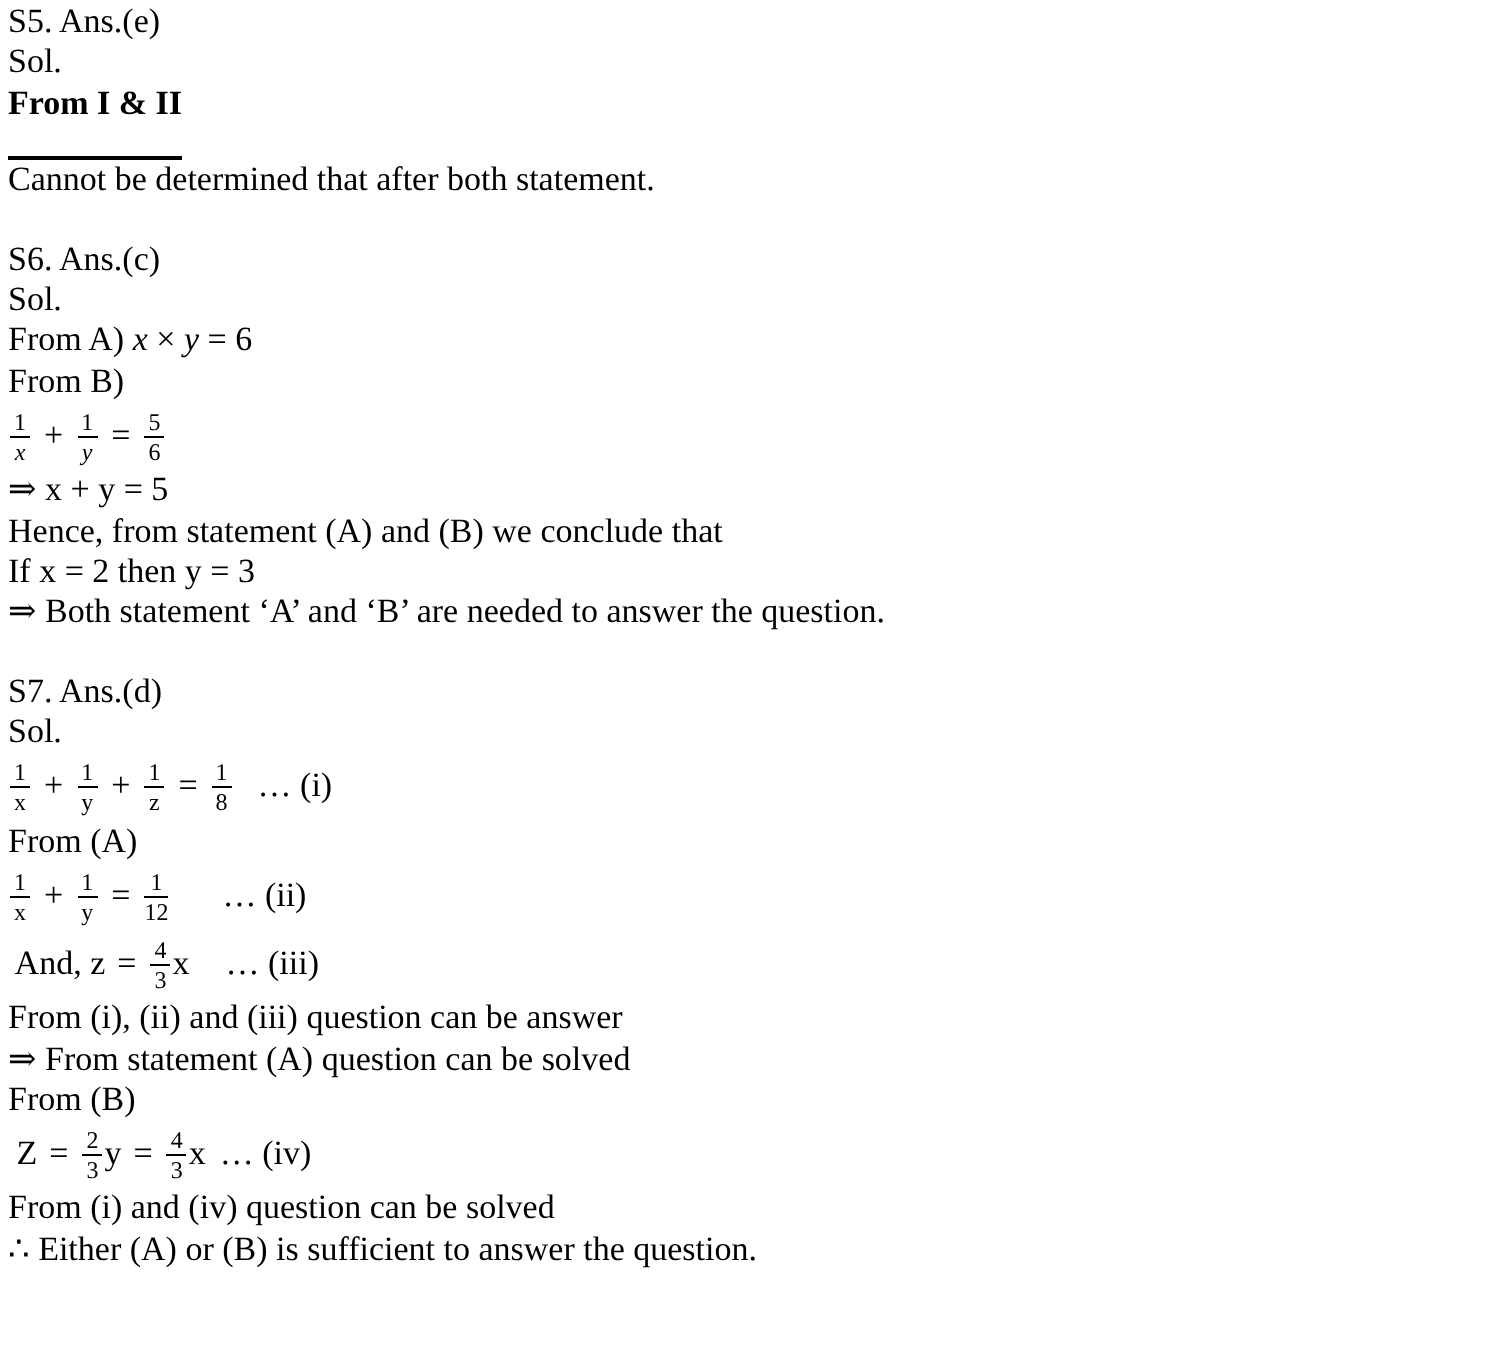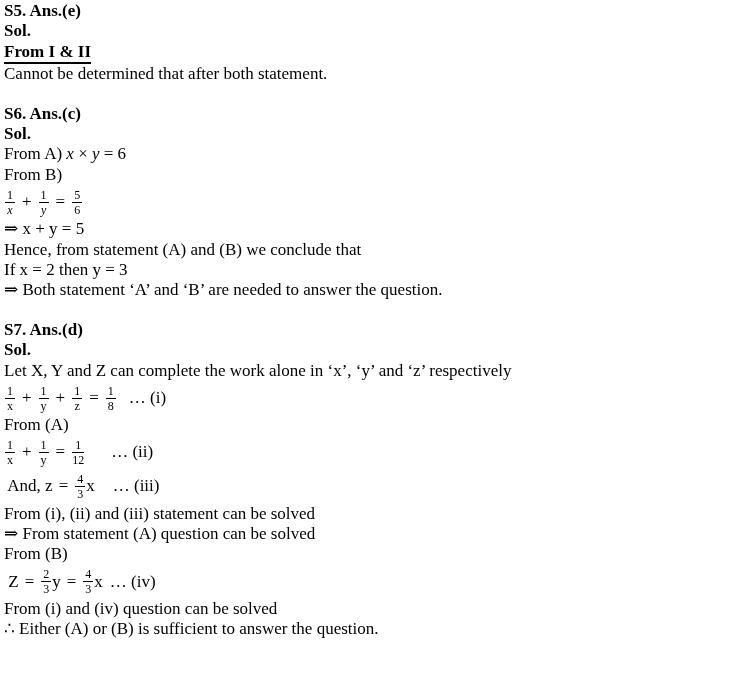--- a/index.html
+++ b/index.html
@@ -5,23 +5,23 @@
   html, body { margin:0; padding:0; background:#ffffff; }
   .doc {
     width:753px; height:681px; box-sizing:border-box;
     padding:1px 8px 0 4px;
     font-family:"Liberation Serif","DejaVu Serif",serif;
     font-size:17px; line-height:20.4px; color:#000;
     overflow:hidden;
   }
   .line { white-space:pre; }
   .line span { white-space:pre; }
-  .line.bold { font-weight:bold; }
+  .line.bold { font-weight:normal; }
   .line.boldu { font-weight:bold; }
-  .line.boldu .run { display:inline-block; border-bottom:2px solid #000; padding-bottom:0px; }
+  .line.boldu .run { display:inline-block; border-bottom:2px solid #000; padding-bottom:16px; }
   .line.math { display:flex; align-items:center; height:34px; }
   .frac { display:inline-block; text-align:center; font-size:12px; line-height:12px; vertical-align:middle; margin:0 1px; }
   .frac .num { display:block; border-bottom:1px solid #000; padding:0 2px 1px 2px; }
   .frac .den { display:block; padding-top:1px; }
   .frac .den.it { font-style:italic; }
   .ivar { font-style:italic; }
   .op { margin:0 6px; }
   .hgap { display:inline-block; height:1px; }
   .section-gap { height:19px; }
 </style>
@@ -44,25 +44,24 @@
       <div class="line math"><span class="frac"><span class="num">1</span><span class="den it">x</span></span><span class="op">+</span><span class="frac"><span class="num">1</span><span class="den it">y</span></span><span class="op">=</span><span class="frac"><span class="num">5</span><span class="den">6</span></span></div>
       <div class="line normal"><span class="run">⇒ x + y = 5</span></div>
       <div class="line normal"><span class="run">Hence, from statement (A) and (B) we conclude that</span></div>
       <div class="line normal"><span class="run">If x = 2 then y = 3</span></div>
       <div class="line normal"><span class="run">⇒ Both statement ‘A’ and ‘B’ are needed to answer the question.</span></div>
     </div>
     <div class="section-gap"></div>
     <div>
       <div class="line bold"><span class="run">S7. Ans.(d)</span></div>
       <div class="line bold"><span class="run">Sol.</span></div>
-      <div class="line normal"><span class="run">Let X, Y and Z can complete the work alone in ‘x’, ‘y’ and ‘z’ respectively</span></div>
       <div class="line math"><span class="frac"><span class="num">1</span><span class="den">x</span></span><span class="op">+</span><span class="frac"><span class="num">1</span><span class="den">y</span></span><span class="op">+</span><span class="frac"><span class="num">1</span><span class="den">z</span></span><span class="op">=</span><span class="frac"><span class="num">1</span><span class="den">8</span></span><span class="hgap" style="width: 12px;"></span><span class="run">… (i)</span></div>
       <div class="line normal"><span class="run">From (A)</span></div>
       <div class="line math"><span class="frac"><span class="num">1</span><span class="den">x</span></span><span class="op">+</span><span class="frac"><span class="num">1</span><span class="den">y</span></span><span class="op">=</span><span class="frac"><span class="num">1</span><span class="den">12</span></span><span class="hgap" style="width: 26px;"></span><span class="run">… (ii)</span></div>
       <div class="line math"><span class="run"> And, z</span><span class="op">=</span><span class="frac"><span class="num">4</span><span class="den">3</span></span><span class="run">x</span><span class="hgap" style="width: 18px;"></span><span class="run">… (iii)</span></div>
-      <div class="line normal"><span class="run">From (i), (ii) and (iii) statement can be solved</span></div>
+      <div class="line normal"><span class="run">From (i), (ii) and (iii) question can be answer</span></div>
       <div class="line normal"><span class="run">⇒ From statement (A) question can be solved</span></div>
       <div class="line normal"><span class="run">From (B)</span></div>
       <div class="line math"><span class="run"> Z</span><span class="op">=</span><span class="frac"><span class="num">2</span><span class="den">3</span></span><span class="run">y</span><span class="op">=</span><span class="frac"><span class="num">4</span><span class="den">3</span></span><span class="run">x</span><span class="hgap" style="width: 7px;"></span><span class="run">… (iv)</span></div>
       <div class="line normal"><span class="run">From (i) and (iv) question can be solved</span></div>
       <div class="line normal"><span class="run">∴ Either (A) or (B) is sufficient to answer the question.</span></div>
     </div>
   </div>
 
 </body></html>

